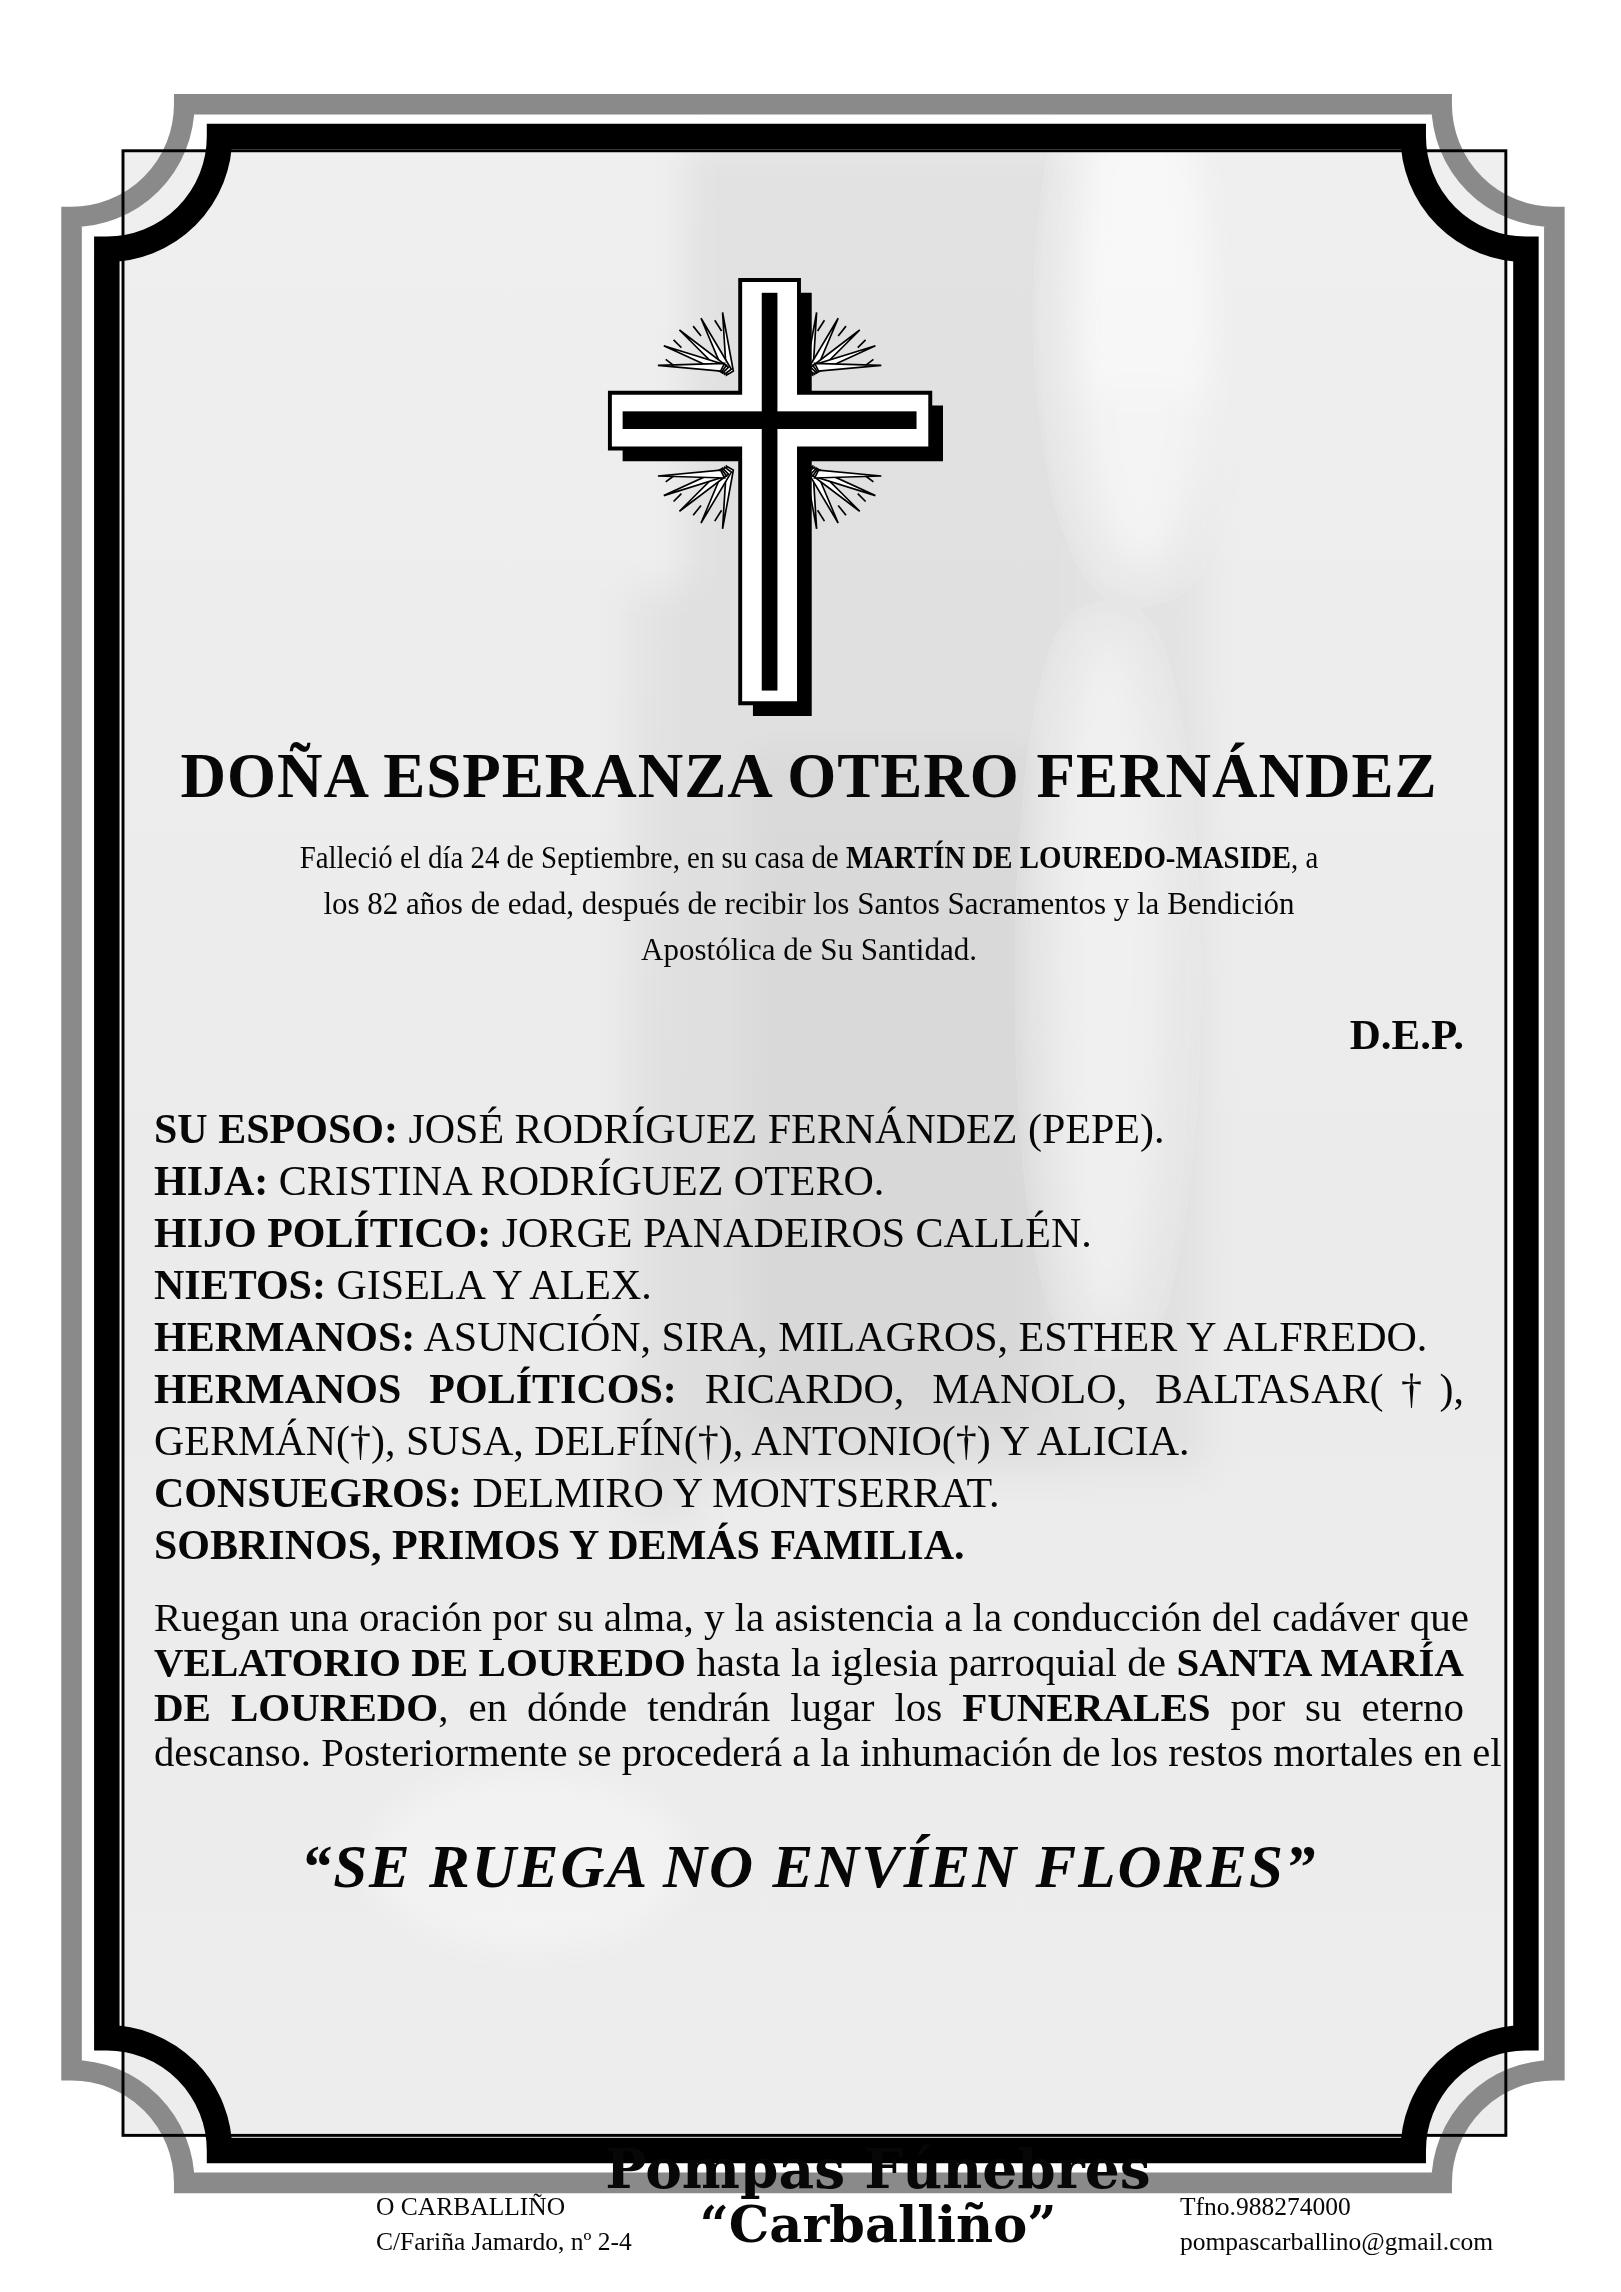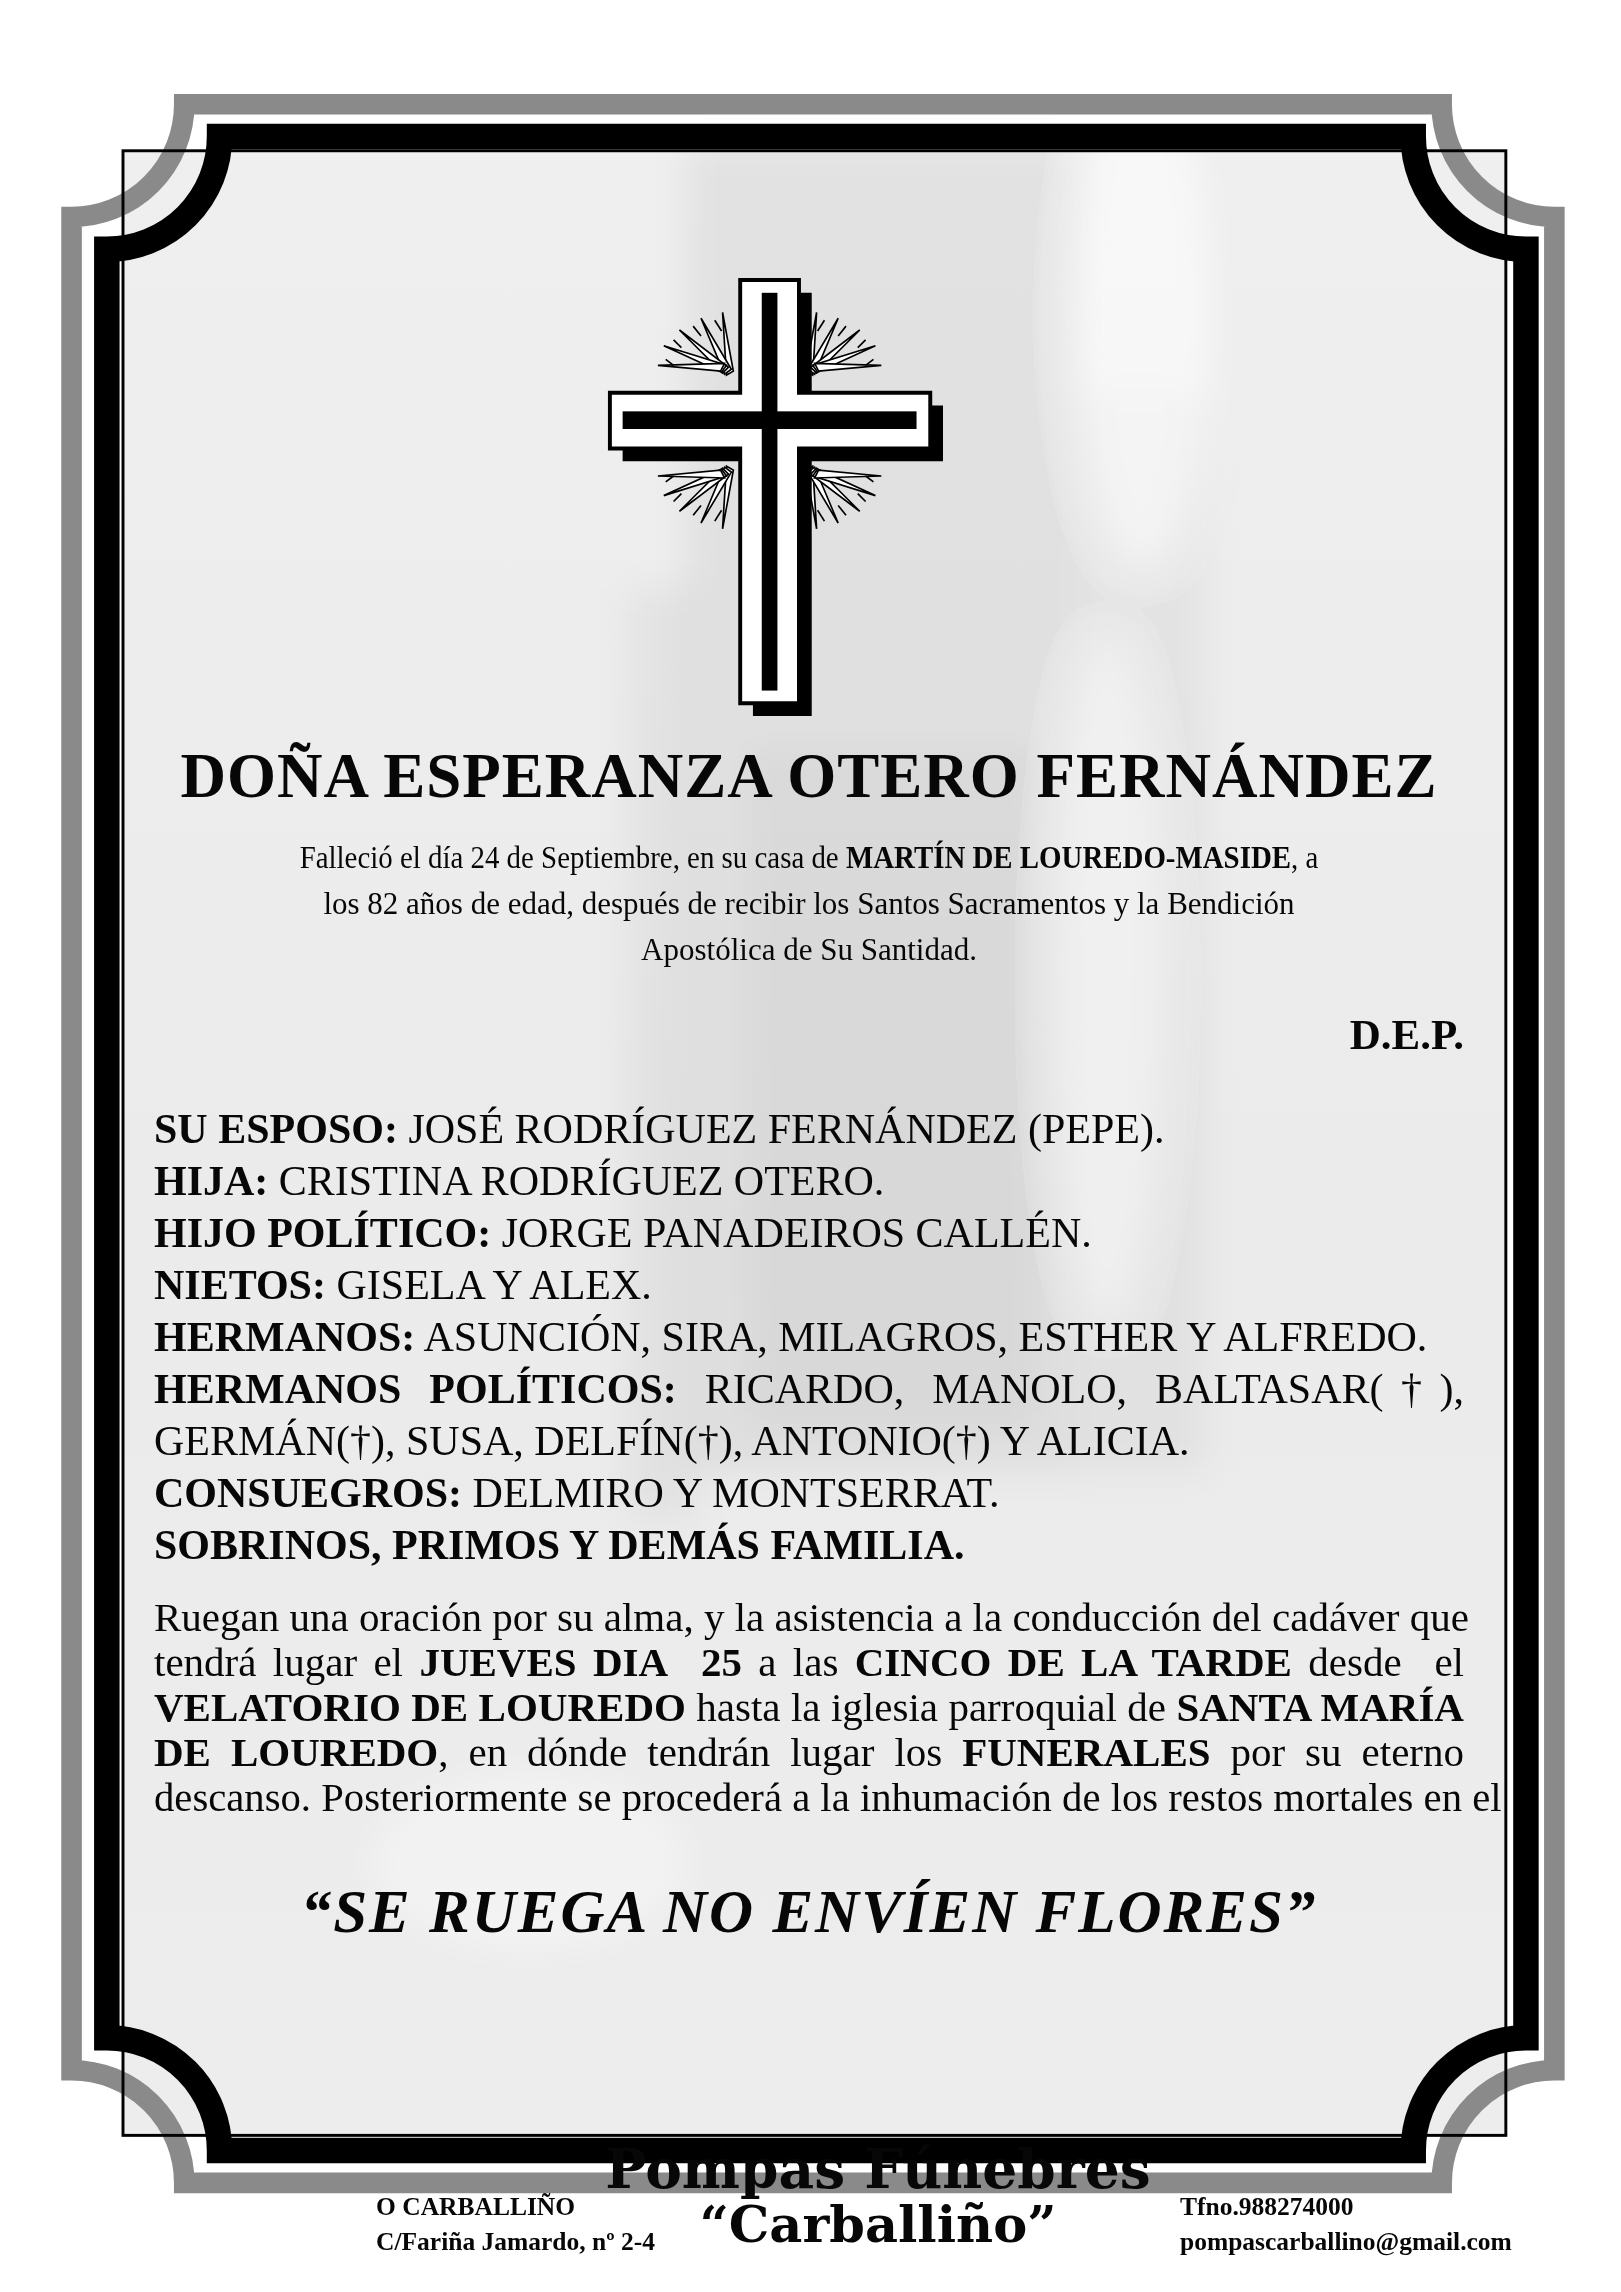--- a/index.html
+++ b/index.html
@@ -23,21 +23,21 @@
   .line.c{text-align:center;}
   .line.l{text-align:left;}
   .line.j{text-align:justify;text-align-last:justify;}
   .noflowers{margin-top:57px;font-size:61px;font-weight:bold;font-style:italic;
              text-align:center;letter-spacing:2px;line-height:70px;white-space:nowrap;}
   .logo{position:absolute;left:755px;top:1990px;transform:translateX(-50%);
         text-align:center;font-family:"DejaVu Serif",serif;
         font-weight:bold;white-space:nowrap;}
   .logo .l1{font-size:55px;line-height:57px;}
   .logo .l2{font-size:51px;line-height:55px;}
-  .foot{position:absolute;font-size:25.5px;line-height:35px;white-space:nowrap;font-weight:bold;}
+  .foot{position:absolute;font-size:25.5px;line-height:35px;white-space:nowrap;}
   .foot.fl{left:253px;top:2039px;}
   .foot.fr{left:1057px;top:2039px;}
 </style>
 </head>
 <body>
 
 <div class="page">
 
   <div class="paper"></div>
 
@@ -109,21 +109,20 @@
         <div class="line l"><b>NIETOS:</b><span> GISELA Y ALEX.</span></div>
         <div class="line l"><b>HERMANOS:</b><span> ASUNCIÓN, SIRA, MILAGROS, ESTHER Y ALFREDO.</span></div>
         <div class="line j"><b>HERMANOS POLÍTICOS:</b><span> RICARDO, MANOLO, BALTASAR(†),</span></div>
         <div class="line l"><span>GERMÁN(†), SUSA, DELFÍN(†), ANTONIO(†) Y ALICIA.</span></div>
         <div class="line l"><b>CONSUEGROS:</b><span> DELMIRO Y MONTSERRAT.</span></div>
         <div class="line l"><b>SOBRINOS, PRIMOS Y DEMÁS FAMILIA.</b></div>
       </div>
 
     <div class="announce">
         <div class="line j"><span>Ruegan una oración por su alma, y la asistencia a la conducción del cadáver que</span></div>
-        <div class="line j"><span>tendrá lugar el </span><b>JUEVES DIA&nbsp; 25</b><span> a las </span><b>CINCO DE LA TARDE</b><span> desde&nbsp; el</span></div>
         <div class="line j"><b>VELATORIO DE LOUREDO</b><span> hasta la iglesia parroquial de </span><b>SANTA MARÍA</b></div>
         <div class="line j"><b>DE LOUREDO</b><span>, en dónde tendrán lugar los </span><b>FUNERALES</b><span> por su eterno</span></div>
         <div class="line j" style="transform-origin: left center; transform: scaleX(0.992092);"><span>descanso. Posteriormente se procederá a la inhumación de los restos mortales en el</span></div>
       </div>
 
     <p class="noflowers fitline c">“SE RUEGA NO ENVÍEN FLORES”</p>
 
     <div class="logo">
       <div class="l1">Pompas Fúnebres</div>
       <div class="l2">“Carballiño”</div>

